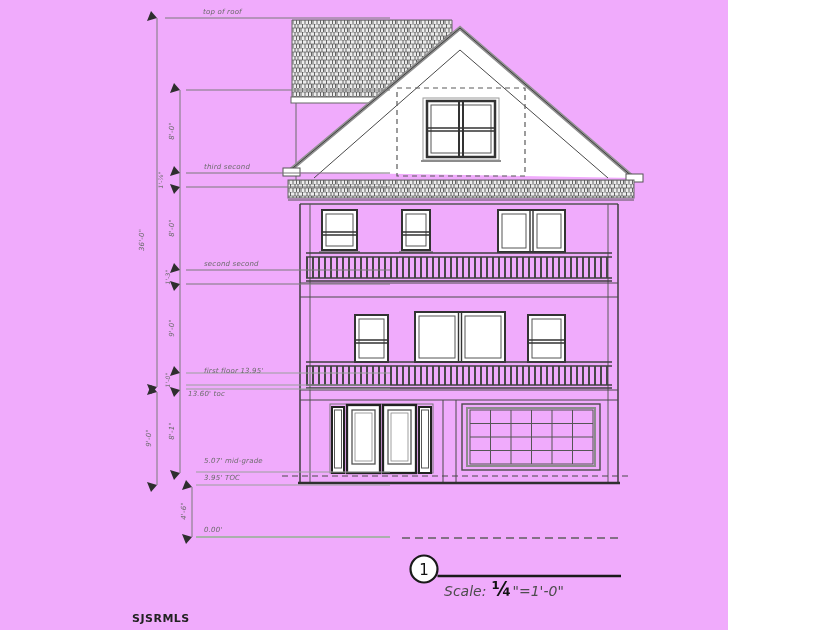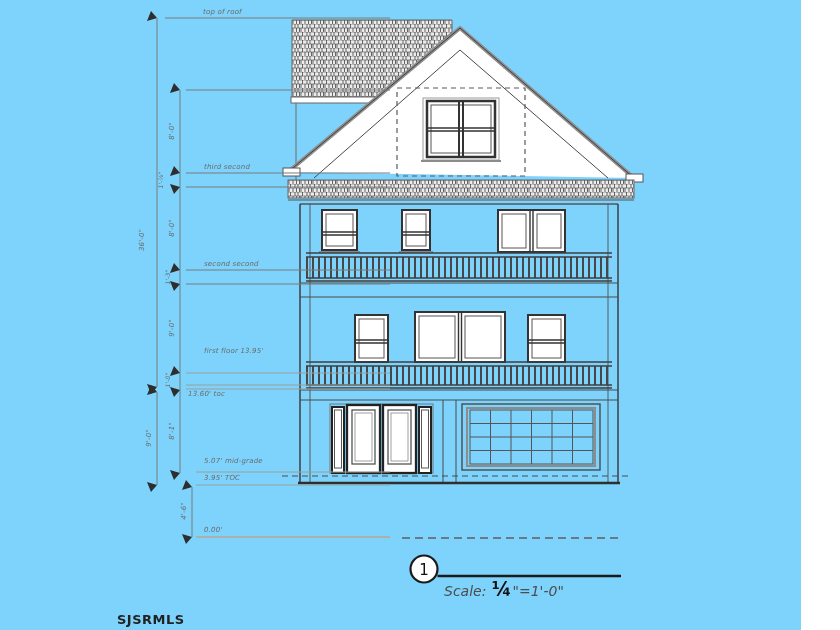--- a/index.html
+++ b/index.html
@@ -1,27 +1,27 @@
 <!DOCTYPE html>
 <html><head>
 <meta charset="utf-8">
 <style>
   *{margin:0;padding:0;box-sizing:border-box}
   html,body{background:#ffffff}
   body{width:840px;height:630px;position:relative;font-family:"DejaVu Sans",sans-serif}
-  .stage{position:absolute;left:0;top:0;width:801px;height:630px;background:#7dd3fc;overflow:hidden}
+  .stage{position:absolute;left:0;top:0;width:728px;height:630px;background:#f0abfc;overflow:hidden}
   svg{position:absolute;left:0;top:0}
   .lbl{position:absolute;font-style:italic;color:#6b6b6b;font-size:7px;line-height:1;white-space:nowrap;letter-spacing:.2px}
   .lbl.v{transform:translate(-50%,-50%) rotate(-90deg);transform-origin:center}
   .lbl.tiny{font-size:6px}
   .title-name{position:absolute;left:449px;top:549px;font-size:18px;font-style:italic;color:#4d4d4d;letter-spacing:.5px;white-space:nowrap}
   .scale-row{position:absolute;left:444px;top:578px;font-size:14px;font-style:italic;color:#4d4d4d;white-space:nowrap}
   .scale-row .frac{font-style:normal;font-weight:bold;font-size:19px;color:#111;padding:0 1px}
   .drawing-num{position:absolute;left:412px;top:561px;width:24px;text-align:center;font-size:15px;color:#111;font-style:normal}
-  .watermark{position:absolute;left:117px;top:612px;font-size:13px;font-weight:bold;color:#222;letter-spacing:.5px}
+  .watermark{position:absolute;left:132px;top:612px;font-size:11px;font-weight:bold;color:#222;letter-spacing:.5px}
 </style>
 </head>
 <body>
 
 <div class="stage">
 
   <svg width="840" height="630" viewBox="0 0 840 630">
     <defs>
       <pattern id="shin" width="12" height="8" patternUnits="userSpaceOnUse">
         <rect width="12" height="8" fill="#ececec"></rect>
@@ -176,21 +176,21 @@
     <g fill="none">
       <line x1="402" y1="538" x2="622" y2="538" stroke="#5f5f5f" stroke-width="1.4" stroke-dasharray="8 5"></line>
       <circle cx="424" cy="569" r="13.5" fill="#fff" stroke="#1a1a1a" stroke-width="2.2"></circle>
       <line x1="437.5" y1="576" x2="621" y2="576" stroke="#1a1a1a" stroke-width="2.5"></line>
     </g>
   </svg>
 
   <div class="lbl" style="left:203px;top:9px">top of roof</div>
   <div class="lbl" style="left:204px;top:164px">third second</div>
   <div class="lbl" style="left:204px;top:261px">second second</div>
-  <div class="lbl" style="left:204px;top:348px">first floor 13.95'</div>
+  <div class="lbl" style="left:204px;top:368px">first floor 13.95'</div>
   <div class="lbl" style="left:188px;top:391px">13.60' toc</div>
   <div class="lbl" style="left:204px;top:458px">5.07' mid-grade</div>
   <div class="lbl" style="left:204px;top:475px">3.95' TOC</div>
   <div class="lbl" style="left:204px;top:527px">0.00'</div>
 
   <div class="lbl v" style="left:142px;top:240px">36'-0"</div>
   <div class="lbl v" style="left:172px;top:131px">8'-0"</div>
   <div class="lbl v tiny" style="left:161px;top:180px">1'-⅞"</div>
   <div class="lbl v" style="left:172px;top:228px">8'-0"</div>
   <div class="lbl v tiny" style="left:168px;top:277px">1'-3"</div>

